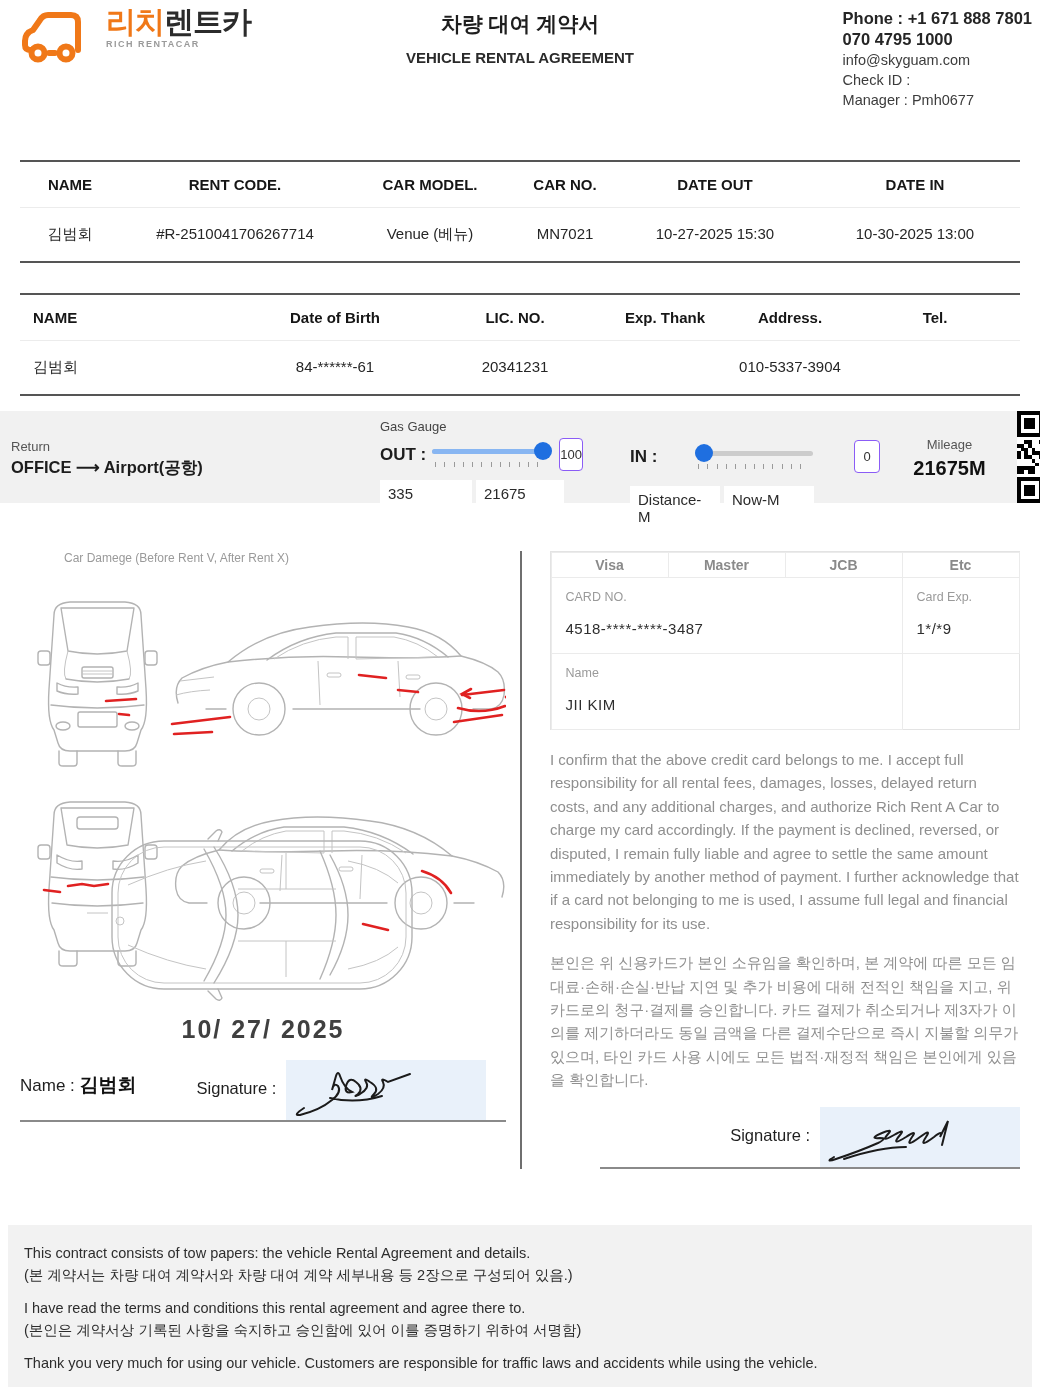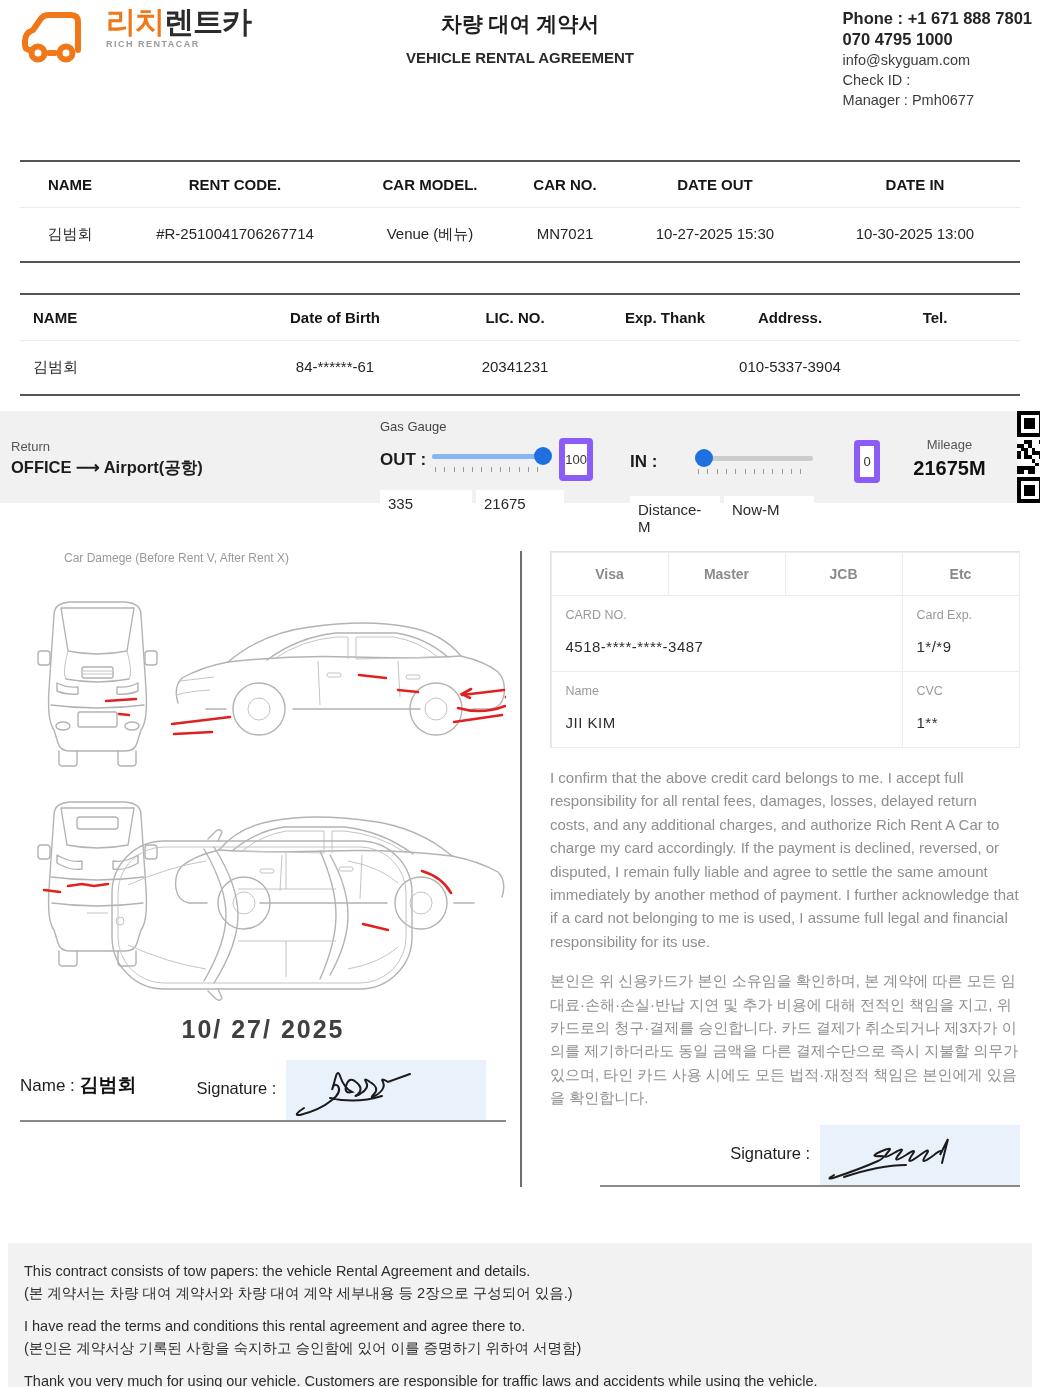--- a/index.html
+++ b/index.html
@@ -43,21 +43,21 @@
   .gas-block { width:195px; }
   .gas-gauge-label { font-size:13px; color:#444; margin-bottom:4px; }
   .slider-row { display:flex; align-items:center; }
   .slider-label { font-size:17px; font-weight:bold; color:#1d1d1d; margin-right:6px; white-space:nowrap; }
   .slider { position:relative; width:118px; height:18px; }
   .slider .track { position:absolute; top:7px; left:0; width:100%; height:5px; background:#ccc; border-radius:3px; }
   .slider .fill  { position:absolute; top:7px; left:0; height:5px; background:#88b6f2; border-radius:3px; }
   .slider .thumb { position:absolute; top:0; width:18px; height:18px; border-radius:50%; background:#1f6fe0; }
   .ticks { width:112px; height:5px; margin:2px 0 0 3px;
            background:repeating-linear-gradient(90deg,#9a9a9a 0 1px,transparent 1px 9.3px); }
-  .val-box { background:#fff; border:6px solid #8b5cf6; border-radius:4px; font-size:13px; color:#333;
+  .val-box { background:#fff; border:1px solid #8b5cf6; border-radius:4px; font-size:13px; color:#333;
              text-align:center; padding:8px 0; margin-left:9px; }
   .w34 { width:36px; } .w26 { width:27px; }
   .inputs-row { display:flex; margin-top:9px; }
   .ginput { background:#fff; height:27px; font-size:15px; color:#2a2a2a; padding:5px 8px; }
   .ginput.a { width:92px; margin-right:4px; }
   .ginput.b { width:88px; }
   .ginput.c { width:90px; margin-right:4px; }
   .ginput.d { width:90px; }
   .in-block { margin-left:55px; width:250px; }
   .in-block .slider-row { margin-top:21px;gap:32px; }
@@ -79,21 +79,21 @@
   .sig-area { margin-top:16px; border-bottom:2px solid #8a8a8a; display:flex; align-items:flex-end; padding-bottom:0; }
   .name-label { font-size:17px; color:#1f1f1f; padding-bottom:22px; }
   .name-value { font-size:19px; font-weight:bold; color:#111; }
   .sig-label { font-size:16.5px; color:#1f1f1f; margin-left:60px; padding-bottom:22px; }
   .sig-box { width:200px; height:60px; background:#e9f1fa; margin-left:10px; }
   .sig-box svg { display:block; }
 
   
   .card-table { display:grid; grid-template-columns:1fr 1fr 1fr 1fr; border:1px solid #e3e3e3; }
   .ct-head { border:1px solid #ebebeb; margin:-0.5px; background:#fff; text-align:center;
-             font-size:14px; font-weight:bold; color:#8a8a8a; padding:13px 0; }
+             font-size:14px; font-weight:bold; color:#8a8a8a; padding:4px 0; }
   .ct-cell { border:1px solid #ebebeb; margin:-0.5px; padding:12px 14px 16px 14px; }
   .span3 { grid-column:1/4; }
   .ct-label { font-size:12.5px; color:#9a9a9a; }
   .ct-value { font-size:15px; color:#2e2e2e; margin-top:16px; letter-spacing:0.5px; }
   .para { font-size:15px; line-height:1.56; color:#8f8f8f; margin-top:18px; text-align:left; }
   .para.kr { margin-top:16px; }
   .sig-area-r { margin-top:16px; margin-left:50px; border-bottom:2px solid #8a8a8a; display:flex;
                 justify-content:flex-end; align-items:flex-end; }
   .sig-area-r .sig-label { margin-left:0; }
 
@@ -554,24 +554,20 @@
         </div>
         <div class="ct-cell">
           <div class="ct-label">Card Exp.</div>
           <div class="ct-value">1*/*9</div>
         </div>
 
         <div class="ct-cell span3">
           <div class="ct-label">Name</div>
           <div class="ct-value">JII KIM</div>
         </div>
-        <div class="ct-cell">
-          <div class="ct-label">CVC</div>
-          <div class="ct-value">1**</div>
-        </div>
       </div>
 
       <div class="para">I confirm that the above credit card belongs to me. I accept full responsibility for all rental fees, damages, losses, delayed return costs, and any additional charges, and authorize Rich Rent A Car to charge my card accordingly. If the payment is declined, reversed, or disputed, I remain fully liable and agree to settle the same amount immediately by another method of payment. I further acknowledge that if a card not belonging to me is used, I assume full legal and financial responsibility for its use.</div>
       <div class="para kr">본인은 위 신용카드가 본인 소유임을 확인하며, 본 계약에 따른 모든 임대료·손해·손실·반납 지연 및 추가 비용에 대해 전적인 책임을 지고, 위 카드로의 청구·결제를 승인합니다. 카드 결제가 취소되거나 제3자가 이의를 제기하더라도 동일 금액을 다른 결제수단으로 즉시 지불할 의무가 있으며, 타인 카드 사용 시에도 모든 법적·재정적 책임은 본인에게 있음을 확인합니다.</div>
 
       <div class="sig-area-r">
         <div class="sig-label">Signature :</div>
         <div class="sig-box">
           <svg width="200" height="60" viewBox="0 0 200 60">
             <path class="sig-stroke" d="M14,50 Q4,56 16,52 Q40,44 58,36 Q68,31 60,31 Q48,32 62,26 Q74,21 68,27 Q60,36 74,28 Q86,21 80,28 Q70,40 86,30 Q98,22 92,30 Q84,42 100,30 Q112,21 106,30 Q98,42 114,30 Q124,22 120,30 L128,14 L122,38 M24,52 Q60,40 86,40"></path>

